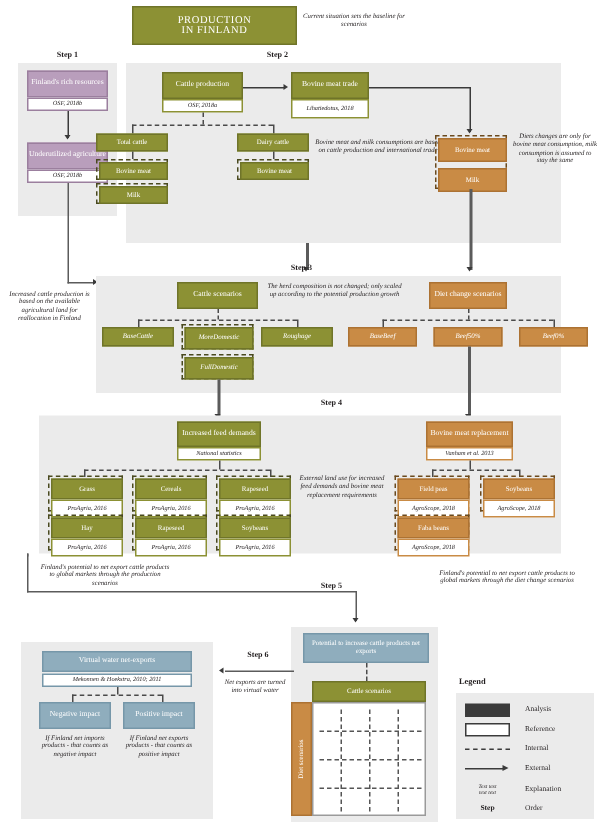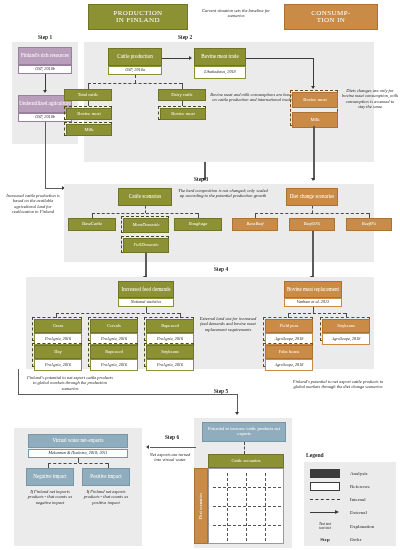--- a/index.html
+++ b/index.html
@@ -72,29 +72,25 @@
   .matrix{background:#ffffff;border:1px solid #9a9a9a;}
   .mline{position:absolute;}
   .mvl{border-left:1px dashed #555;}
   .mhl{border-top:1px dashed #555;}
 </style>
 </head>
 <body>
 
 <div class="canvas">
 
-  <div class="abs box green hdr" style="left:88px;top:4px;width:100px;height:26px;flex-direction:column;">
+  <div class="abs box green hdr" style="left:88px;top:4px;width:110px;height:26px;flex-direction:column;">
     <span>PRODUCTION</span>
     <span>IN FINLAND</span>
   </div>
   <div class="abs expl" style="left:196px;top:8px;width:80px;">Current situation sets the baseline for scenarios</div>
-  <div class="abs box orange hdr" style="left:284px;top:4px;width:94px;height:26px;flex-direction:column;">
-    <span>CONSUMP-</span>
-    <span>TION IN</span>
-  </div>
 
   <div class="abs step" style="left:10px;top:34px;width:70px;">Step 1</div>
   <div class="abs panel" style="left:12px;top:42px;width:66px;height:102px;"></div>
 
   <div class="abs box purple lbl" style="left:18px;top:47px;width:54px;height:18px;">
     <span>Finland's rich resources</span>
   </div>
   <div class="abs box ref p" style="left:18px;top:65px;width:54px;height:9px;">
     <span>OSF, 2018b</span>
   </div>

